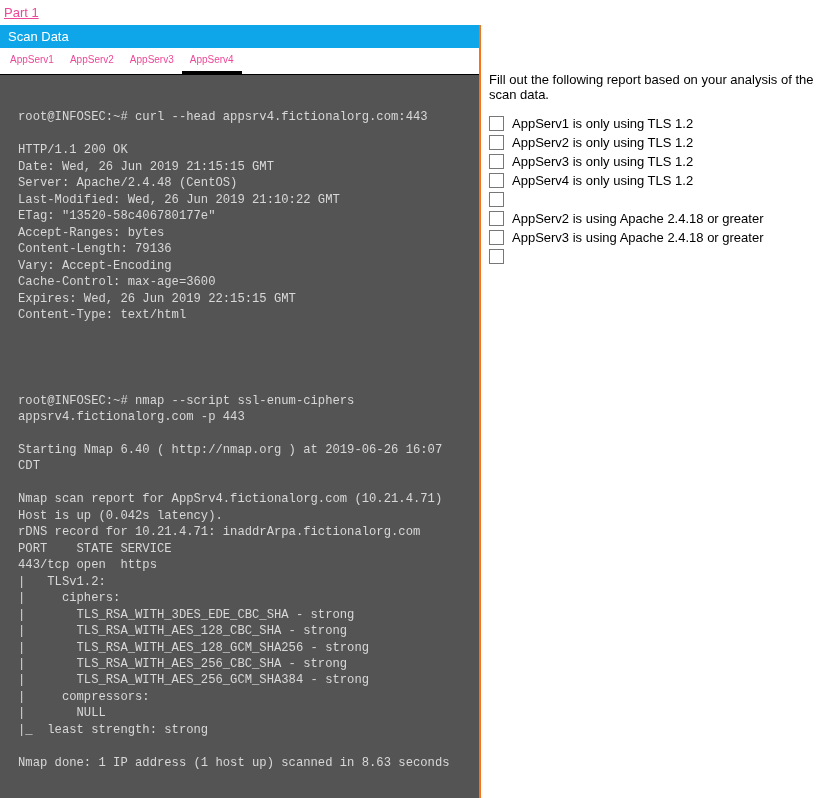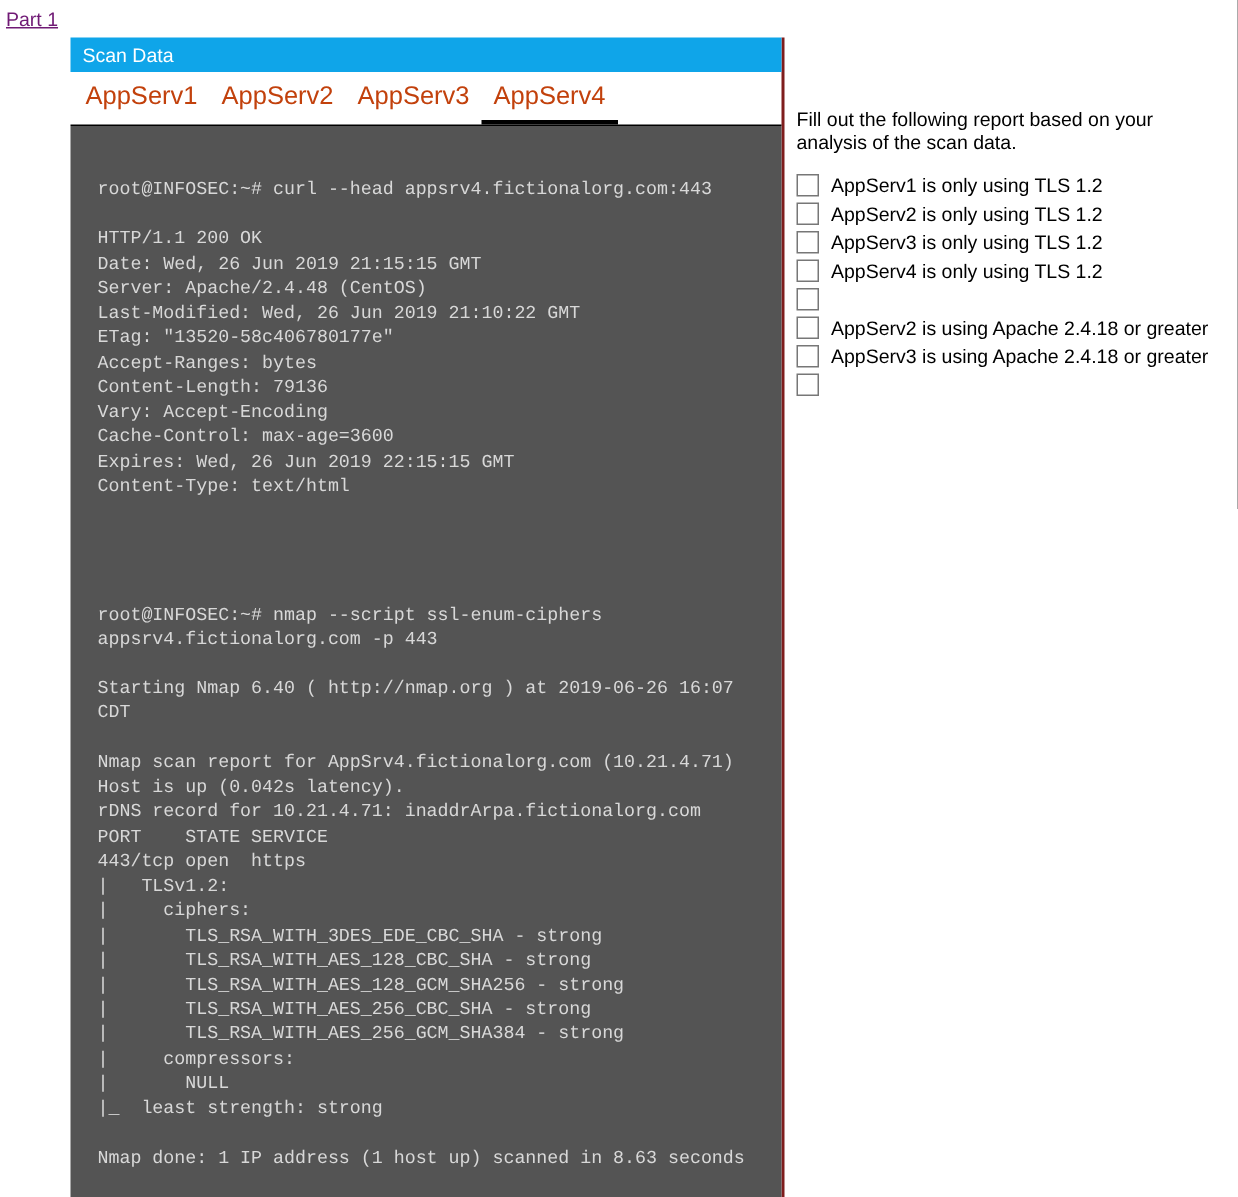--- a/index.html
+++ b/index.html
@@ -1,23 +1,23 @@
 <!DOCTYPE html>
 <html><head>
   <meta charset="utf-8">
   <style>
     * { box-sizing: border-box; margin: 0; padding: 0; }
     body { font-family: Arial, Helvetica, sans-serif; font-size: 13px; color: #000; width: 825px; }
-    .part-link { text-decoration: underline; color: #701a75; padding: 5px 4px; display: inline-block; font-size: 13px;}
+    .part-link { text-decoration: underline; color: #ec4899; padding: 5px 4px; display: inline-block; font-size: 13px;}
     .row { display: flex; }
-    .left { width: 523px; border-right: 2px solid #7f1d1d; padding-left: 47px;}
+    .left { width: 481px; border-right: 2px solid #f97316;}
     .right { flex: 1; }
     .header-bar { background: #0FA5E9; color: #fff; padding: 4px 8px; font-size: 13px; }
     .tabs { border-bottom: 1px solid #000; display: flex; padding: 0 2px; }
-    .tab { padding: 6px 8px; font-size: 17px; color: #c2410c; }
+    .tab { padding: 6px 8px; font-size: 10px; color: #ec4899; }
     .tab.active { border-bottom: 3px solid #000; font-weight: normal;}
     .terminal {
       background: #545454;
       color: #d8d8d8;
       font-family: "Courier New", monospace;
       font-size: 12.2px;
       line-height: 1.35;
       padding: 6px 6px 10px 6px;
       white-space: pre-wrap;
       word-wrap: break-word;

